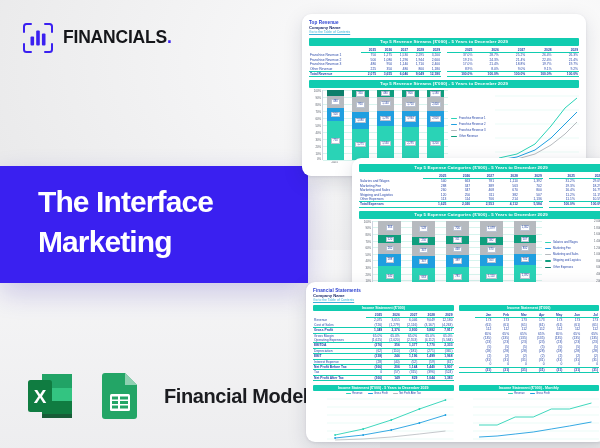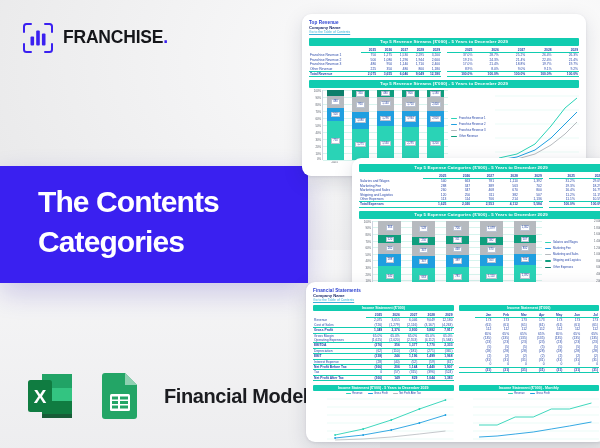--- a/index.html
+++ b/index.html
@@ -150,29 +150,29 @@
         <path d="M9 2 H4.5 A2.5 2.5 0 0 0 2 4.5 V10" fill="none" stroke="#3a20f0" stroke-width="2" stroke-linecap="round"></path>
         <path d="M23 2 H27.5 A2.5 2.5 0 0 1 30 4.5 V10" fill="none" stroke="#3a20f0" stroke-width="2" stroke-linecap="round"></path>
         <path d="M9 30 H4.5 A2.5 2.5 0 0 1 2 27.5 V22" fill="none" stroke="#3a20f0" stroke-width="2" stroke-linecap="round"></path>
         <path d="M23 30 H27.5 A2.5 2.5 0 0 0 30 27.5 V22" fill="none" stroke="#3a20f0" stroke-width="2" stroke-linecap="round"></path>
         <rect x="8.5" y="14.5" width="3.6" height="9" rx="1" fill="#3a20f0"></rect>
         <rect x="14.2" y="8.5" width="3.6" height="15" rx="1" fill="#3a20f0"></rect>
         <rect x="19.9" y="11.5" width="3.6" height="12" rx="1" fill="#3a20f0"></rect>
       </svg>
     </div>
     <div class="logo-text">
-      <span class="b">FRANCHISE</span>
+      <span class="b">FINANCIALS</span>
         <span class="dot">.</span>
     </div>
   </div>
 
   <div class="blue-panel">
     <div class="title">
-      <span>The Contents</span>
-      <span class="l2">Categories</span>
+      <span>The Interface</span>
+      <span class="l2">Marketing</span>
     </div>
   </div>
 
   <div class="badge-row">
     <div class="ic">
       <svg width="56" height="56" viewBox="0 0 56 56">
         <rect x="20" y="6" width="30" height="14" fill="#21a366"></rect>
         <rect x="20" y="20" width="30" height="13" fill="#33c481"></rect>
         <rect x="20" y="33" width="30" height="13" fill="#107c41"></rect>
         <rect x="20" y="46" width="30" height="4" fill="#185c37"></rect>

